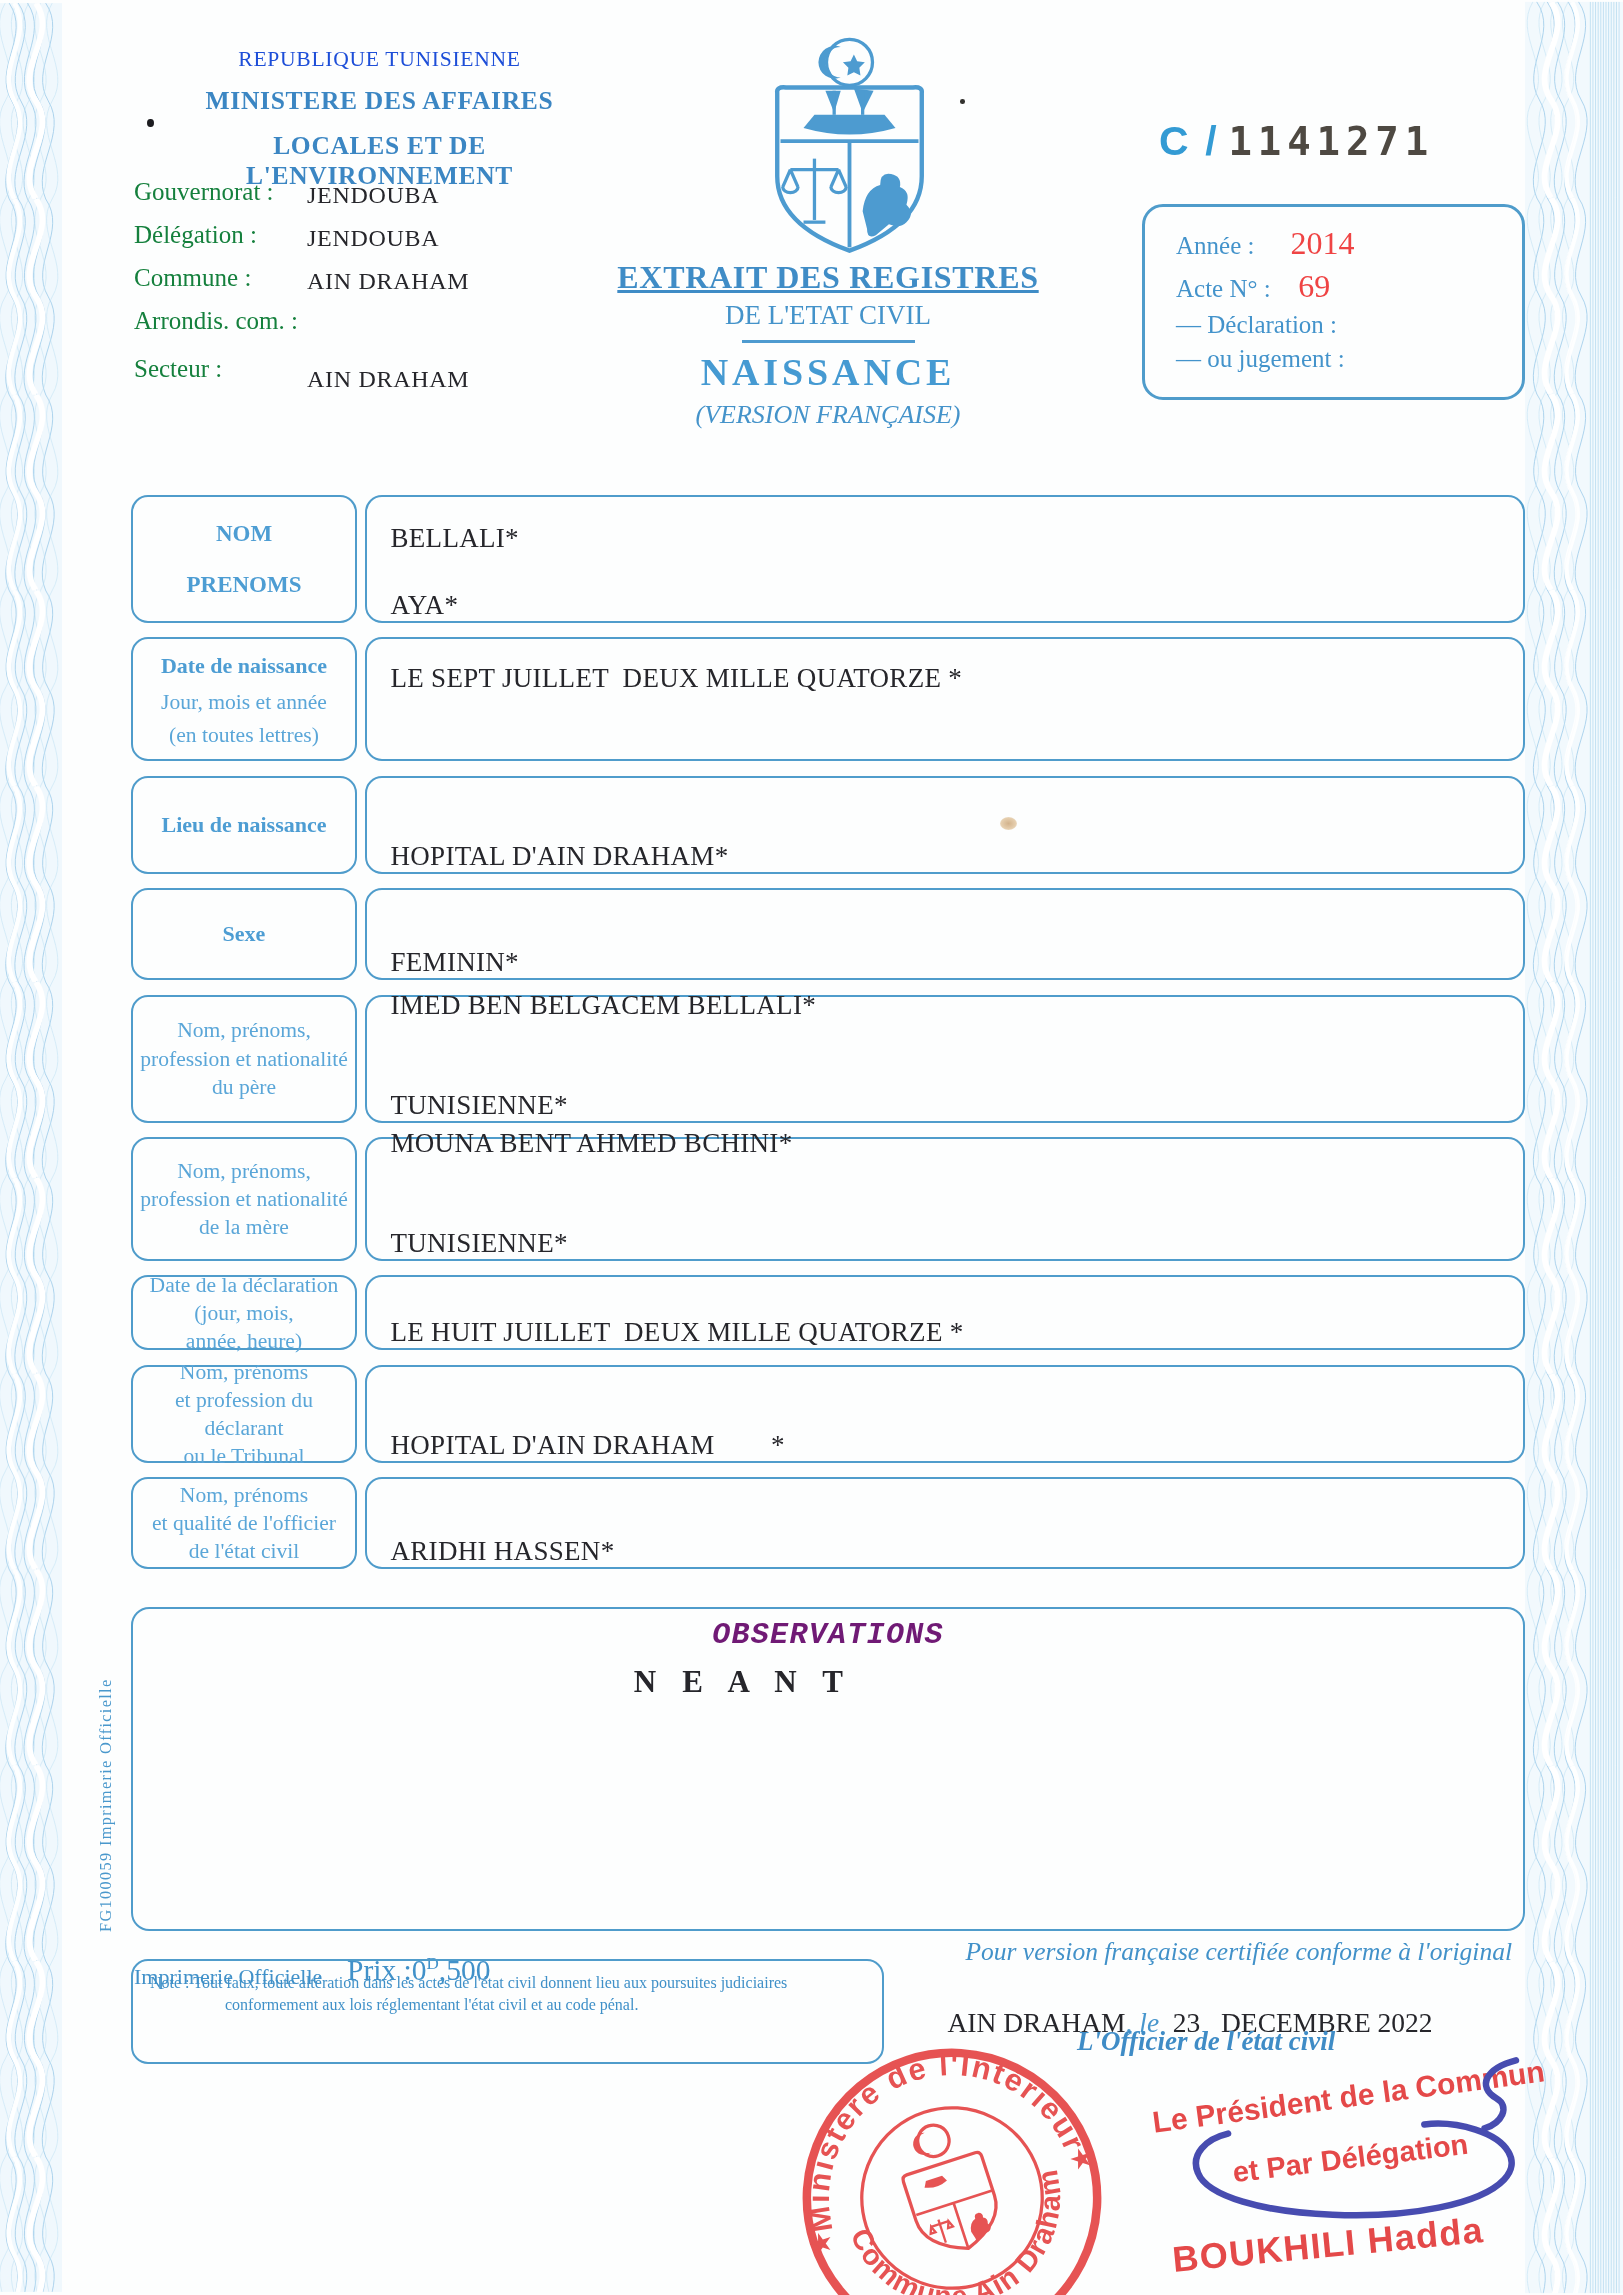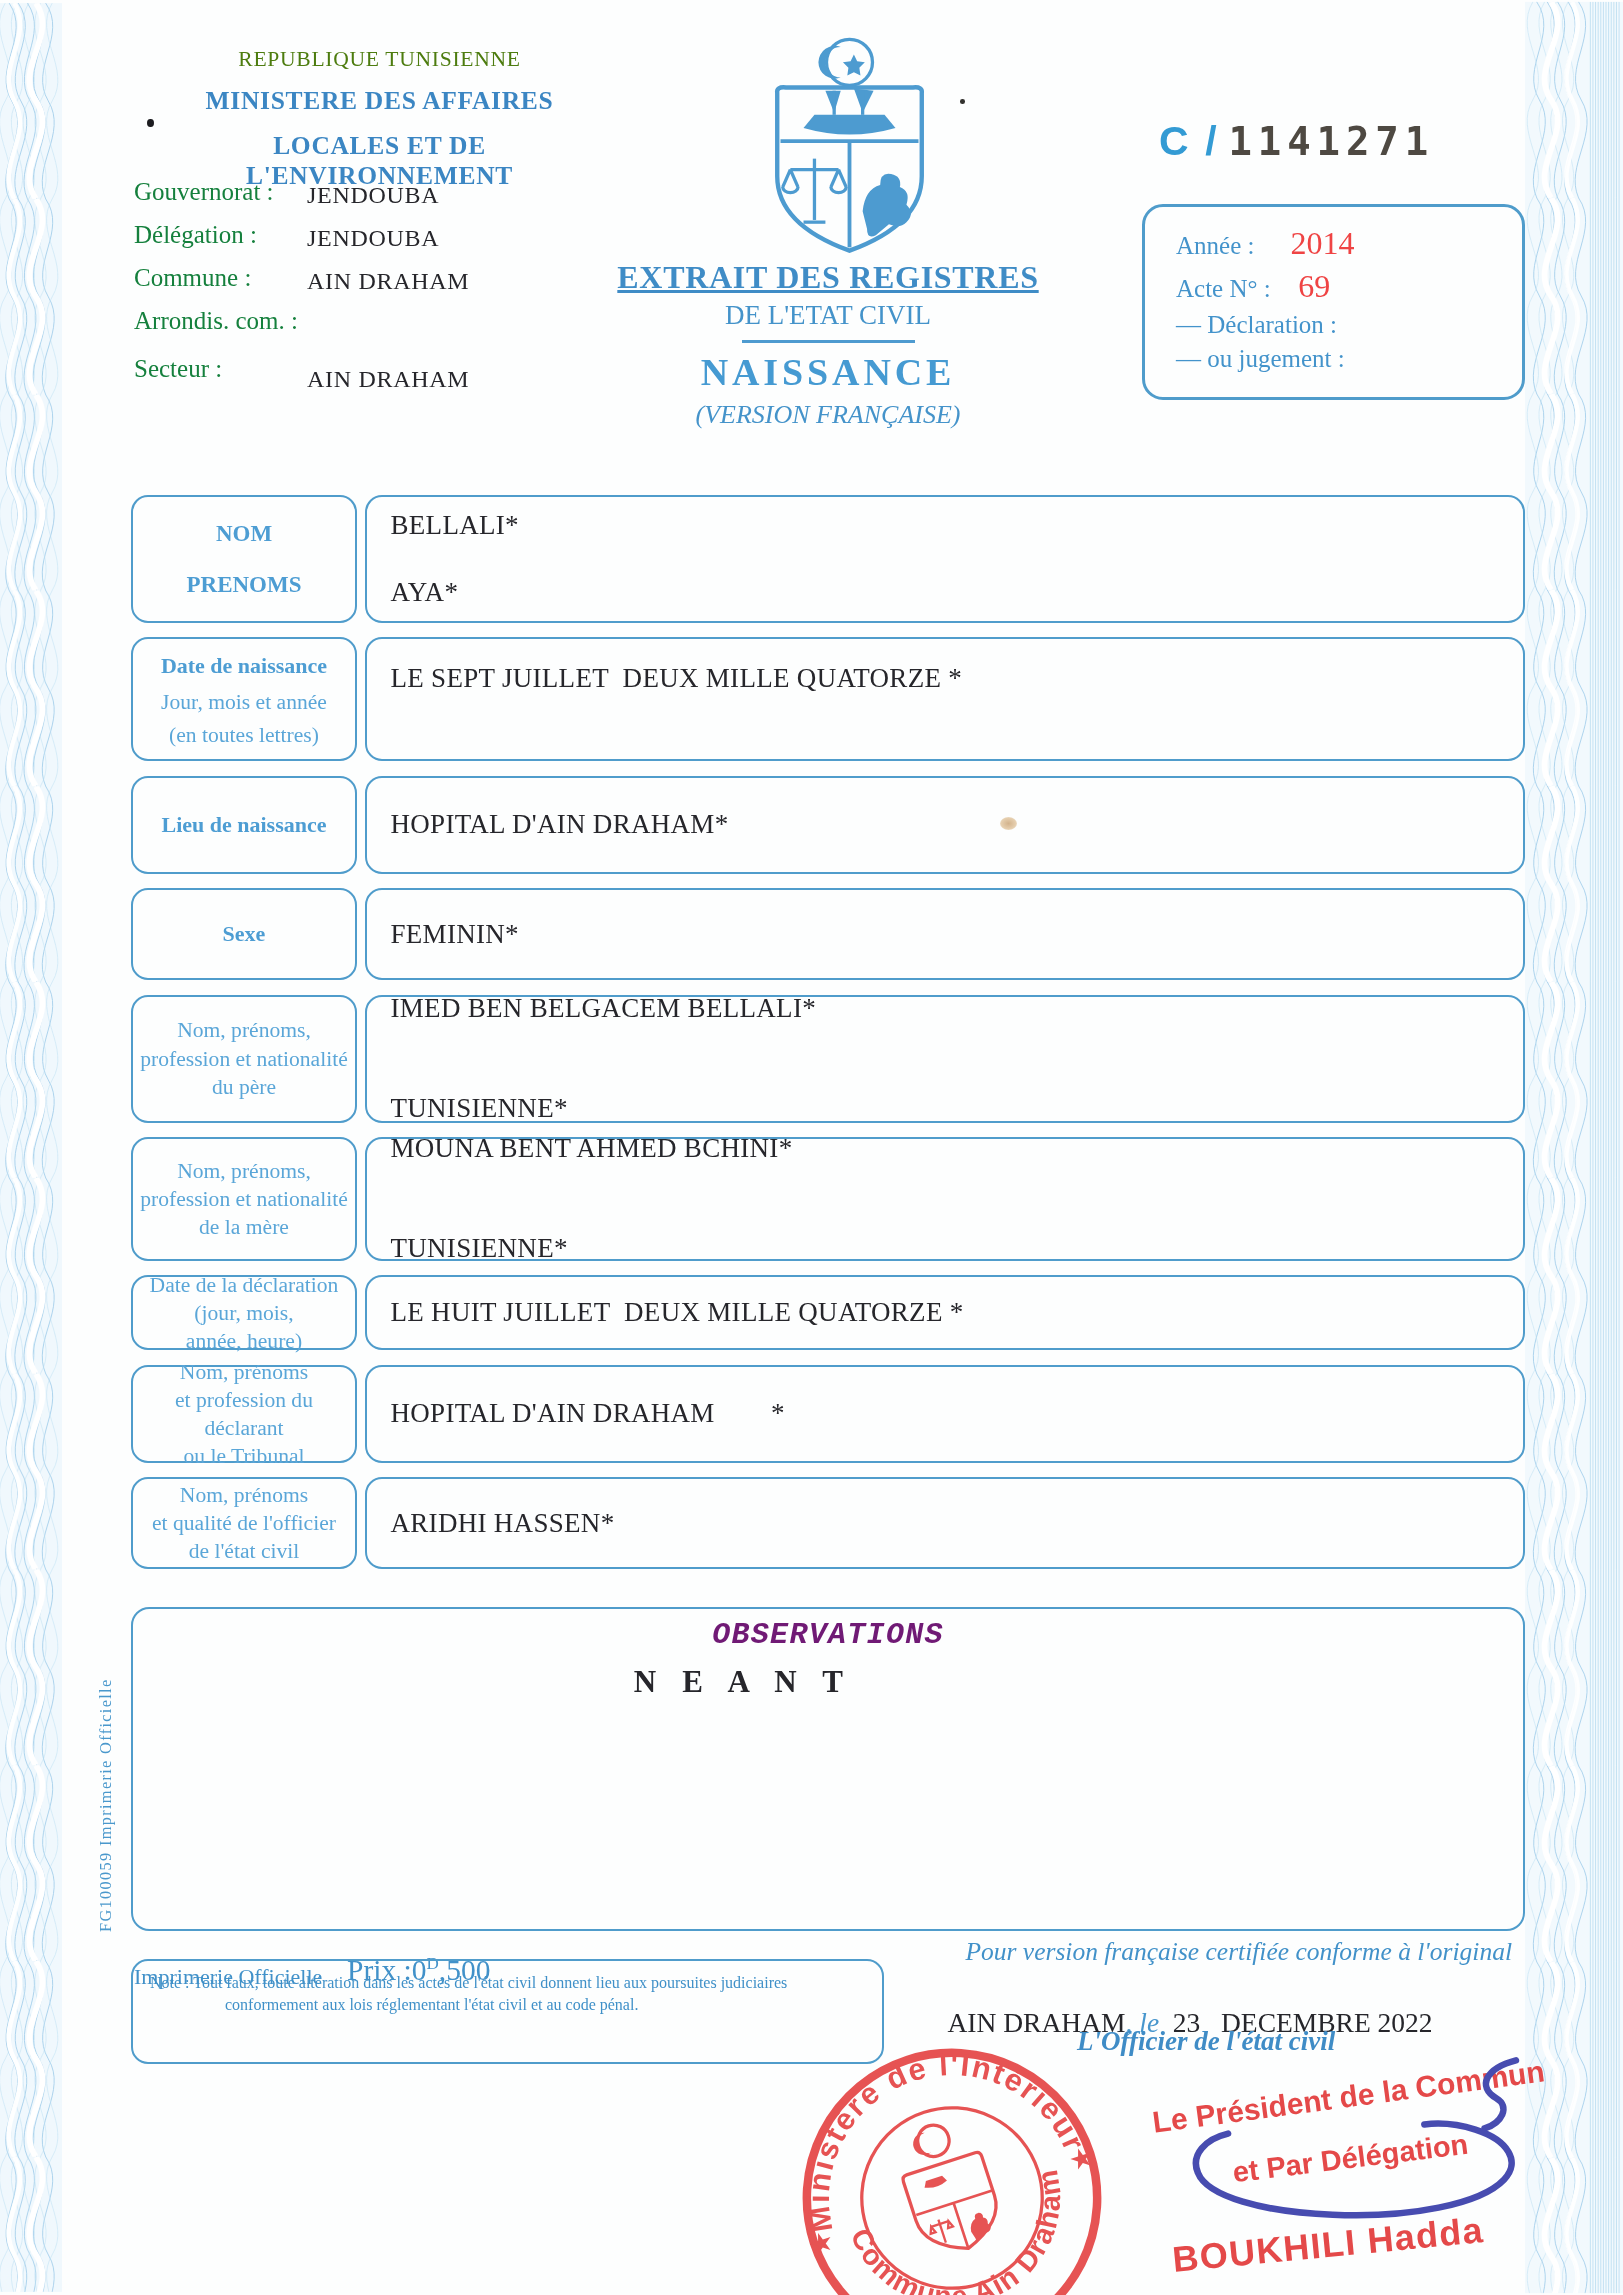--- a/index.html
+++ b/index.html
@@ -5,21 +5,21 @@
   html,body { margin:0; padding:0; background:#dfe3e6; }
   .page {
     position:relative; width:1623px; height:2295px; margin:0 auto;
     background:#fdfefe; overflow:hidden;
     font-family:"Liberation Serif", serif; color:#26262b;
   }
   .abs { position:absolute; }
 
   
   .hdr { left:157px; top:47px; width:445px; text-align:center; }
-  .hdr-line1 { font-size:21.6px; color:#4d7c0f; letter-spacing:0.7px; }
+  .hdr-line1 { font-size:21.6px; color:#1d4ed8; letter-spacing:0.7px; }
   .hdr-line2, .hdr-line3 { font-size:25.5px; font-weight:bold; color:#3b86c3; letter-spacing:0.7px; margin-top:14.4px; }
 
   
   .admin { left:134px; top:178px; width:511px; }
   .admin-row { display:flex; height:43px; align-items:flex-start; }
   .admin-label { width:173px; font-size:25px; color:#15803d; }
   .admin-value { font-size:24px; color:#26262b; padding-top:3.9px; letter-spacing:0.7px; }
 
   
   .titles { left:550px; top:259px; width:556px; text-align:center; }
@@ -37,21 +37,21 @@
     border:3.3px solid #4f9ccb; border-radius:21px; padding:18.3px 0 0 31px; box-sizing:border-box; }
   .act-line { font-size:25px; color:#4393cb; margin-bottom:5.9px; white-space:pre-wrap; }
   .act-line b.val { color:#ef4444; font-weight:normal; font-size:32px; margin-left:36px; }
 
   
   .form { left:131px; top:495px; width:1394px; }
   .frow { display:flex; margin-bottom:14.4px; }
   .cell-label { width:226px; box-sizing:border-box; border:2.6px solid #4f9ccb; border-radius:17px;
     display:flex; flex-direction:column; align-items:center; justify-content:center; text-align:center; }
   .cell-value { flex:1; box-sizing:border-box; margin-left:7.9px; border:2.6px solid #4f9ccb; border-radius:17px;
-    display:flex; flex-direction:column; justify-content:center; padding-left:23.6px; }
+    display:flex; flex-direction:column; justify-content:flex-end; padding-left:23.6px; }
   .lblb { font-size:23px; font-weight:bold; color:#4d9dd3; line-height:1.45; }
   .lbl  { font-size:21.6px; color:#5aa6d8; line-height:1.3; }
   .vline { font-size:27px; color:#26262b; letter-spacing:0.3px; white-space:pre-wrap; }
   .gap55  > .vline + .vline { margin-top:36px; }
   .gap105 > .vline + .vline { margin-top:69px; }
 
   
   .obs { left:131px; top:1607px; width:1394px; height:324px; border:2.6px solid #4f9ccb; border-radius:18.3px; box-sizing:border-box; }
   .obs-title { text-align:center; margin-top:9.2px; font-size:30px; font-weight:bold; font-style:italic; color:#701a75; letter-spacing:1.3px;font-family:Liberation Mono, monospace; }
   .obs-value { text-align:center; margin-top:11.8px; margin-right:170px; font-size:31px; font-weight:bold; color:#26262b; letter-spacing:9.2px; white-space:pre-wrap; }

